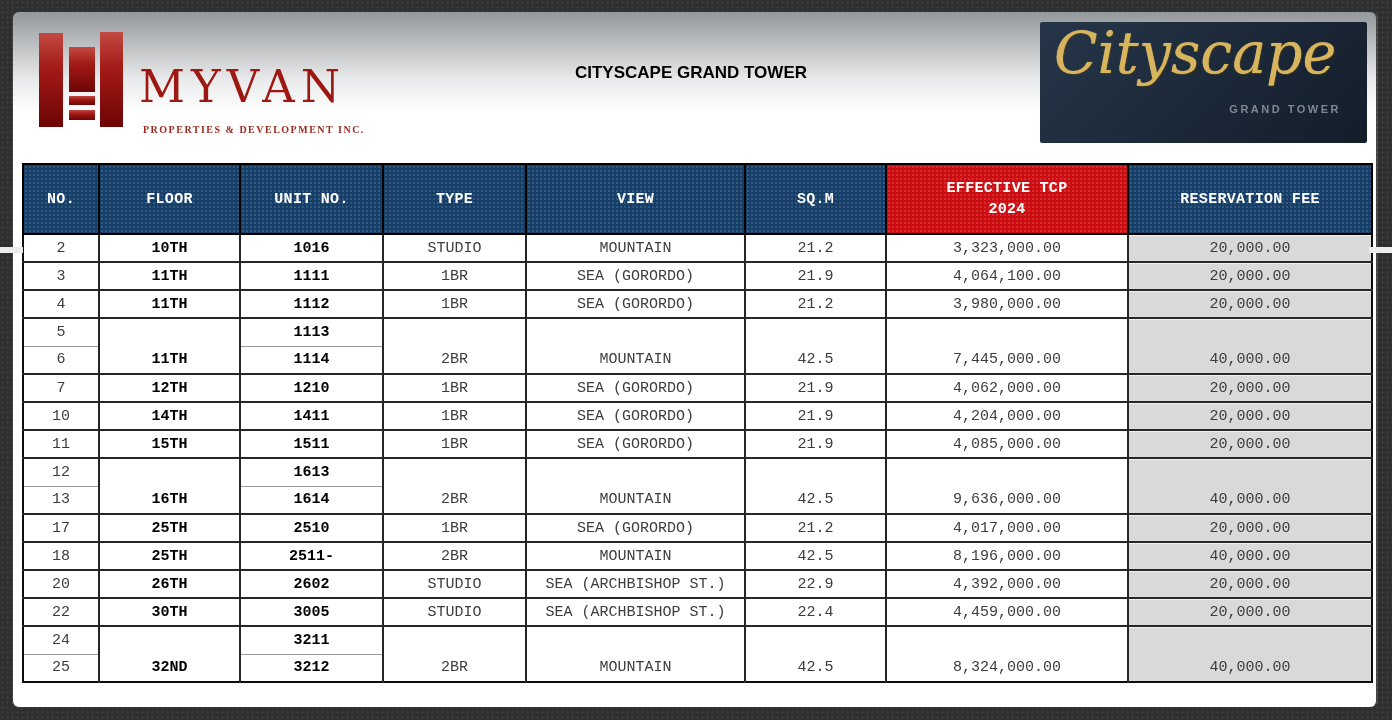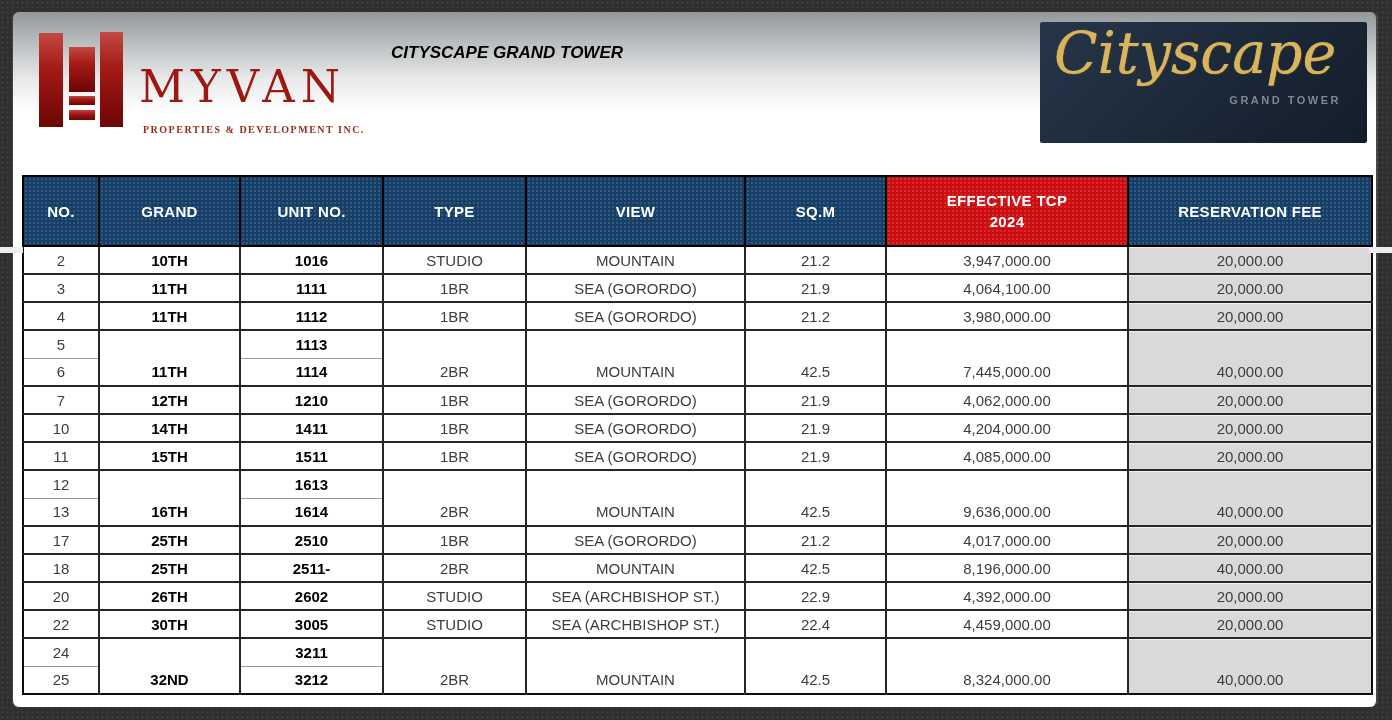--- a/index.html
+++ b/index.html
@@ -29,51 +29,51 @@
     font-family:"DejaVu Serif", serif; font-size:45px; line-height:45px;
     color:var(--myvan-red,#9e1813); letter-spacing:6px;
   }
   .myvan-tagline {
     position:absolute; left:108px; top:94px;
     font-size:10px; font-weight:bold; letter-spacing:1.5px; color:#9c2a1c;
     font-family:"Liberation Serif", serif;
   }
   
   .title-block {
-    position:absolute; left:378px; top:28px; width:600px;
-    text-align:left; color:#000;font-style:italic;
+    position:absolute; left:378px; top:48px; width:600px;
+    text-align:center; color:#000;
   }
   .title-block .l1 { font-size:17px; font-weight:bold; line-height:26px; }
   .title-block .l2, .title-block .l3, .title-block .l4 { font-size:16px; font-weight:bold; line-height:26px; }
   
   .cityscape-logo {
     position:absolute; left:1027px; top:10px; width:327px; height:121px;
     background: linear-gradient(135deg,#263649 0%,#1b2838 55%,#141d2a 100%);
     border-radius:2px;
   }
   .cs-script {
     position:absolute; left:14px; top:0; width:300px;
     font-family:"DejaVu Serif", serif; font-style:italic; font-size:57px; line-height:62px;
     color:var(--gold,#d8b45c);
     text-shadow: 0 0 1px rgba(255,240,190,.55), 1px 1px 0 rgba(90,60,0,.5);
     white-space:nowrap;
   }
   .cs-sub {
-    position:absolute; right:26px; bottom:37px;
+    position:absolute; right:26px; bottom:28px;
     font-size:11px; letter-spacing:2.5px; color:#818792; font-weight:bold;margin-left:40px;
   }
   
   .notch { position:absolute; top:247px; height:6px; background:#ececec; z-index:6; }
   .notch-left { left:0; width:23px; }
   .notch-right { left:1369px; width:23px; }
   
   table.pricelist {
-    position:absolute; left:9px; top:163px;
+    position:absolute; left:9px; top:151px;
     border-collapse:collapse; table-layout:fixed;
-    background:#fff; border:2px solid #0d0d0d;
+    background:#fff; border:2px solid #0d0d0d;font-family:Liberation Mono, monospace;
   }
   th {
     background-color:var(--header-navy,#153f68);
     background-image: radial-gradient(rgba(255,255,255,.13) 1px, transparent 1.2px);
     background-size:4px 4px;
     color:#fff; font-weight:bold; font-size:15px; letter-spacing:.3px;
     border:2px solid #000; height:68px; padding:0 4px;
   }
   th.th-red { background-color:var(--header-red,#cc0d12);margin-left:32px; }
   th div { line-height:21px; }
@@ -126,21 +126,21 @@
         <col style="width: 141px;">
         <col style="width: 242px;">
         <col style="width: 244px;">
       </colgroup>
     <thead>
         <tr id="head-row">
           <th>
             <div>NO.</div>
           </th>
           <th>
-            <div>GRAND</div>
+            <div>FLOOR</div>
           </th>
           <th>
             <div>UNIT NO.</div>
           </th>
           <th>
             <div>TYPE</div>
           </th>
           <th>
             <div>VIEW</div>
           </th>
@@ -157,21 +157,21 @@
         </tr>
       </thead>
     <tbody id="tbody">
         <tr class="grp-start">
           <td class="">2</td>
           <td class="bold">10TH</td>
           <td class="bold">1016</td>
           <td class="">STUDIO</td>
           <td class="">MOUNTAIN</td>
           <td class="">21.2</td>
-          <td class="">3,947,000.00</td>
+          <td class="">3,323,000.00</td>
           <td class="fee">20,000.00</td>
         </tr>
         <tr class="grp-start">
           <td class="">3</td>
           <td class="bold">11TH</td>
           <td class="bold">1111</td>
           <td class="">1BR</td>
           <td class="">SEA (GORORDO)</td>
           <td class="">21.9</td>
           <td class="">4,064,100.00</td>

